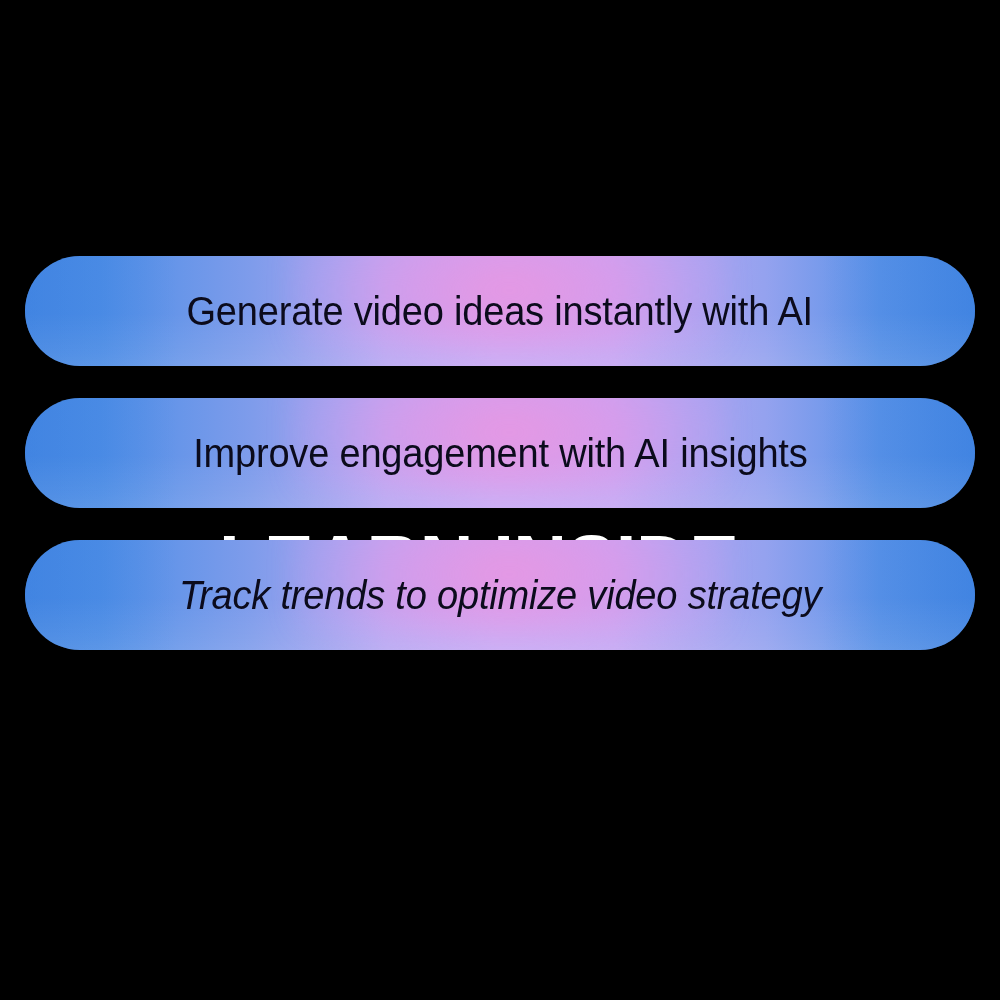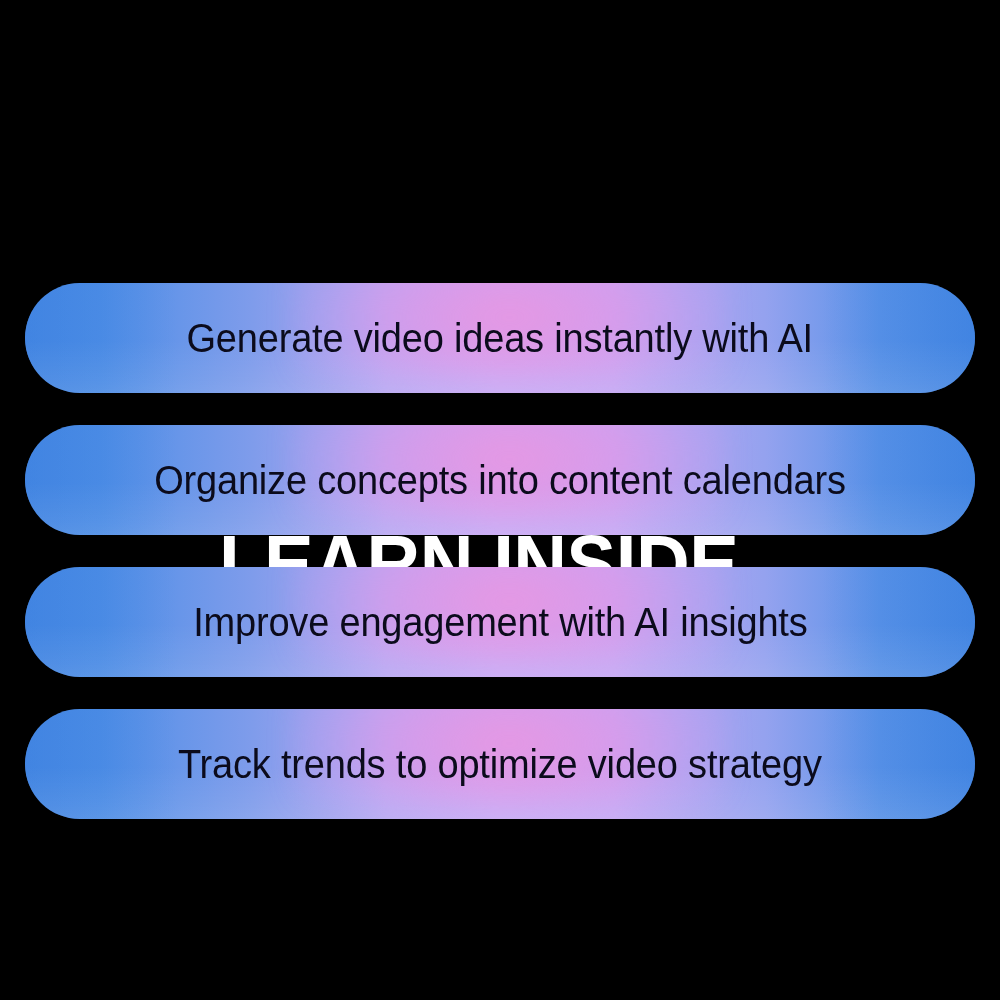--- a/index.html
+++ b/index.html
@@ -42,38 +42,39 @@
     text-align: left;
   }
   .heading-line {
     display: block;
   }
 
   
   .pill-list {
     position: absolute;
     left: 25px;
-    top: 283px;
+    top: 256px;
     width: 950px;
   }
 
   .pill {
     position: relative;
     width: 950px;
     height: 110px;
     margin-bottom: 32px;
     border-radius: 58px;
     overflow: hidden;
     display: flex;
     align-items: center;
     justify-content: center;
     isolation: isolate;
   }
   .pill:last-child {
     margin-bottom: 0;
+    font-style: italic;
   }
 
   
   .pill-bg {
     position: absolute;
     inset: 0;
     background: linear-gradient(
       90deg,
       #4a8ce6 0%,
       #4f8fe7 8%,
@@ -167,28 +168,20 @@
 
     <div class="pill">
       <div class="pill-bg"></div>
       <div class="pill-blush"></div>
       <div class="pill-cap-l"></div>
       <div class="pill-cap-r"></div>
       <div class="pill-sheen"></div>
       <span class="pill-label">Generate video ideas instantly with AI</span>
     </div>
 
-    <div class="pill">
-      <div class="pill-bg"></div>
-      <div class="pill-blush"></div>
-      <div class="pill-cap-l"></div>
-      <div class="pill-cap-r"></div>
-      <div class="pill-sheen"></div>
-      <span class="pill-label">Organize concepts into content calendars</span>
-    </div>
 
     <div class="pill">
       <div class="pill-bg"></div>
       <div class="pill-blush"></div>
       <div class="pill-cap-l"></div>
       <div class="pill-cap-r"></div>
       <div class="pill-sheen"></div>
       <span class="pill-label">Improve engagement with AI insights</span>
     </div>
 

